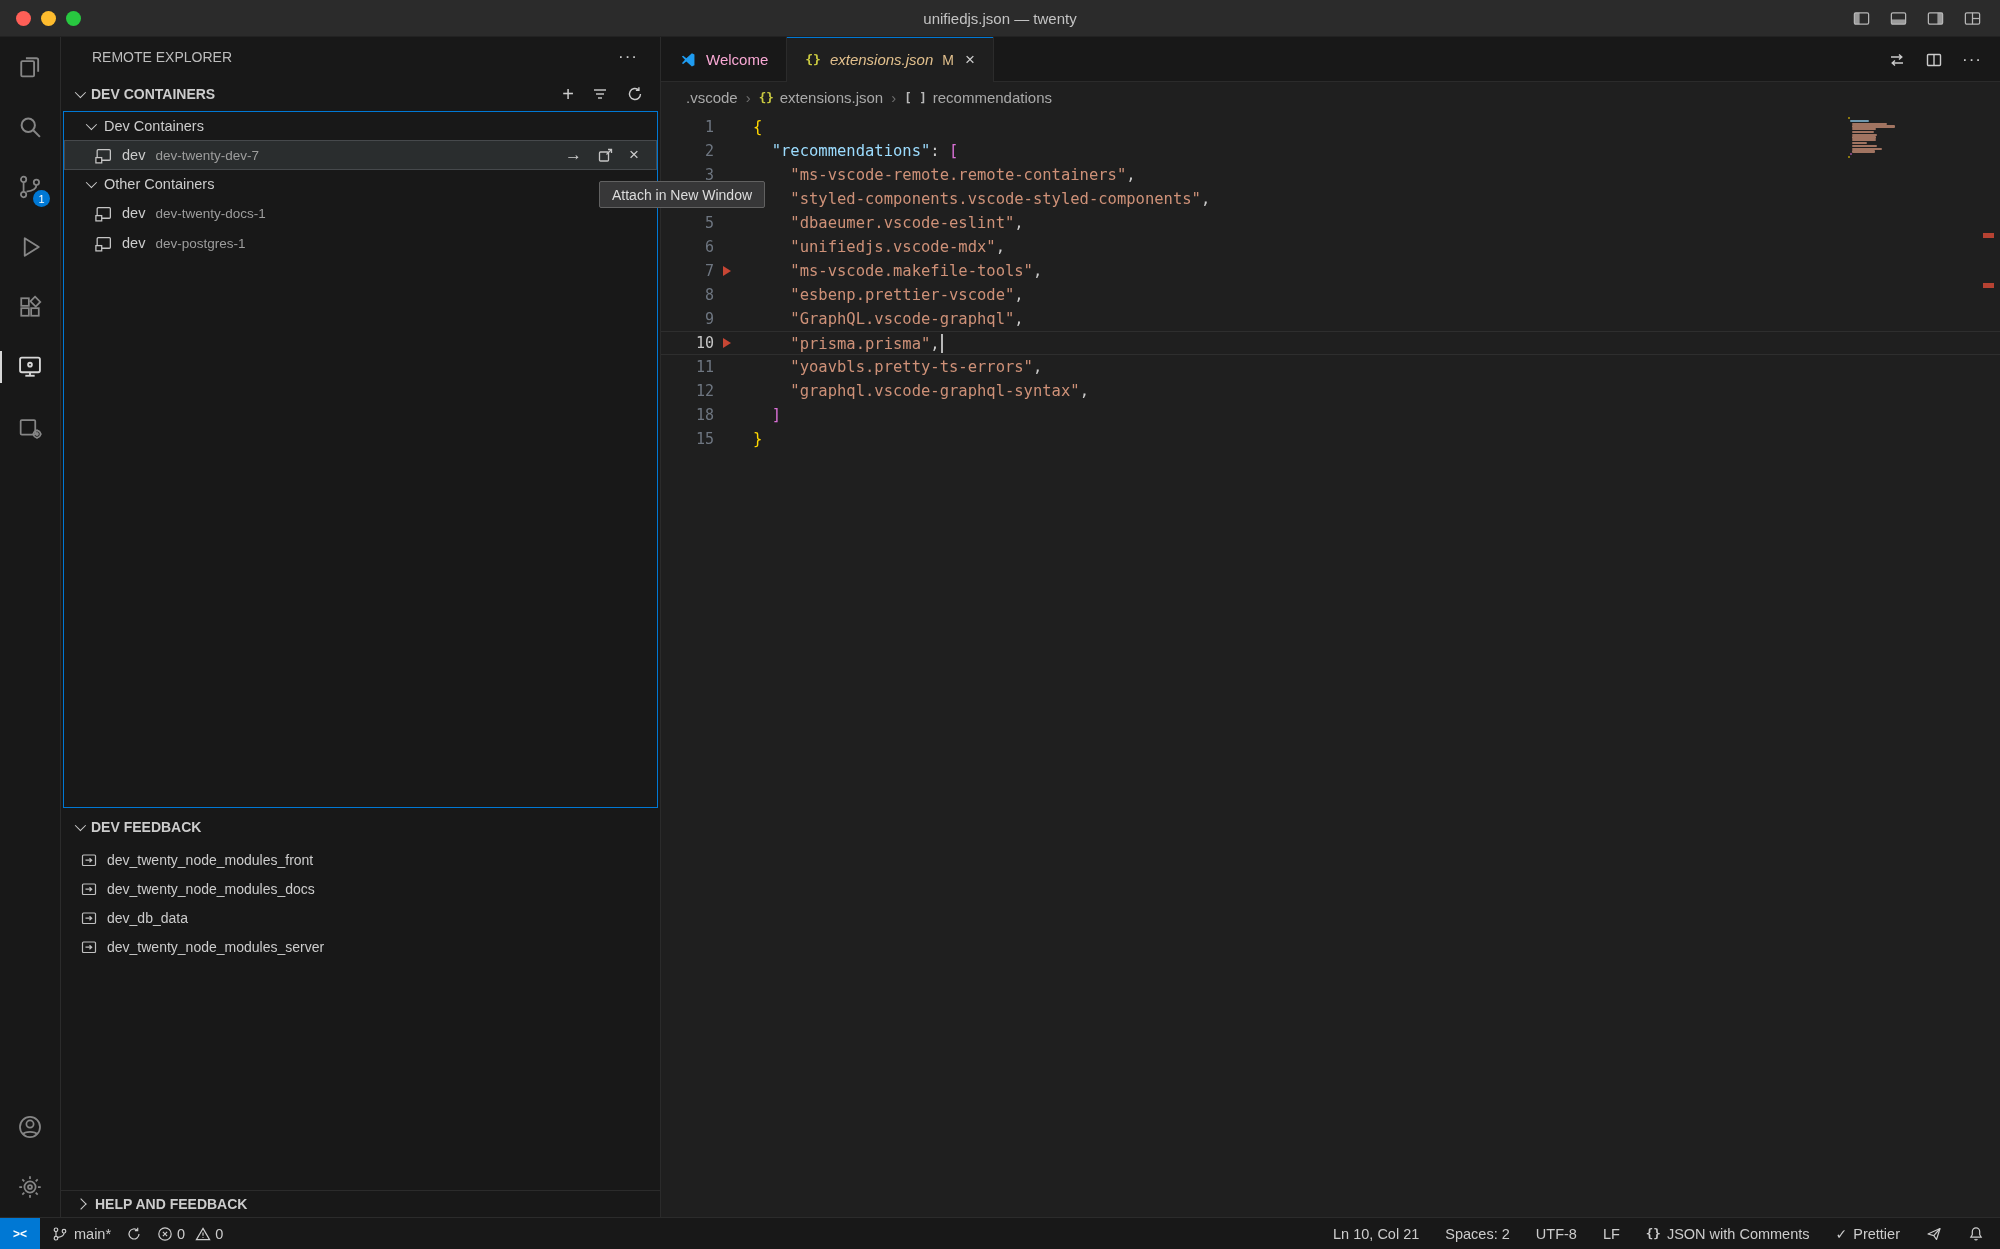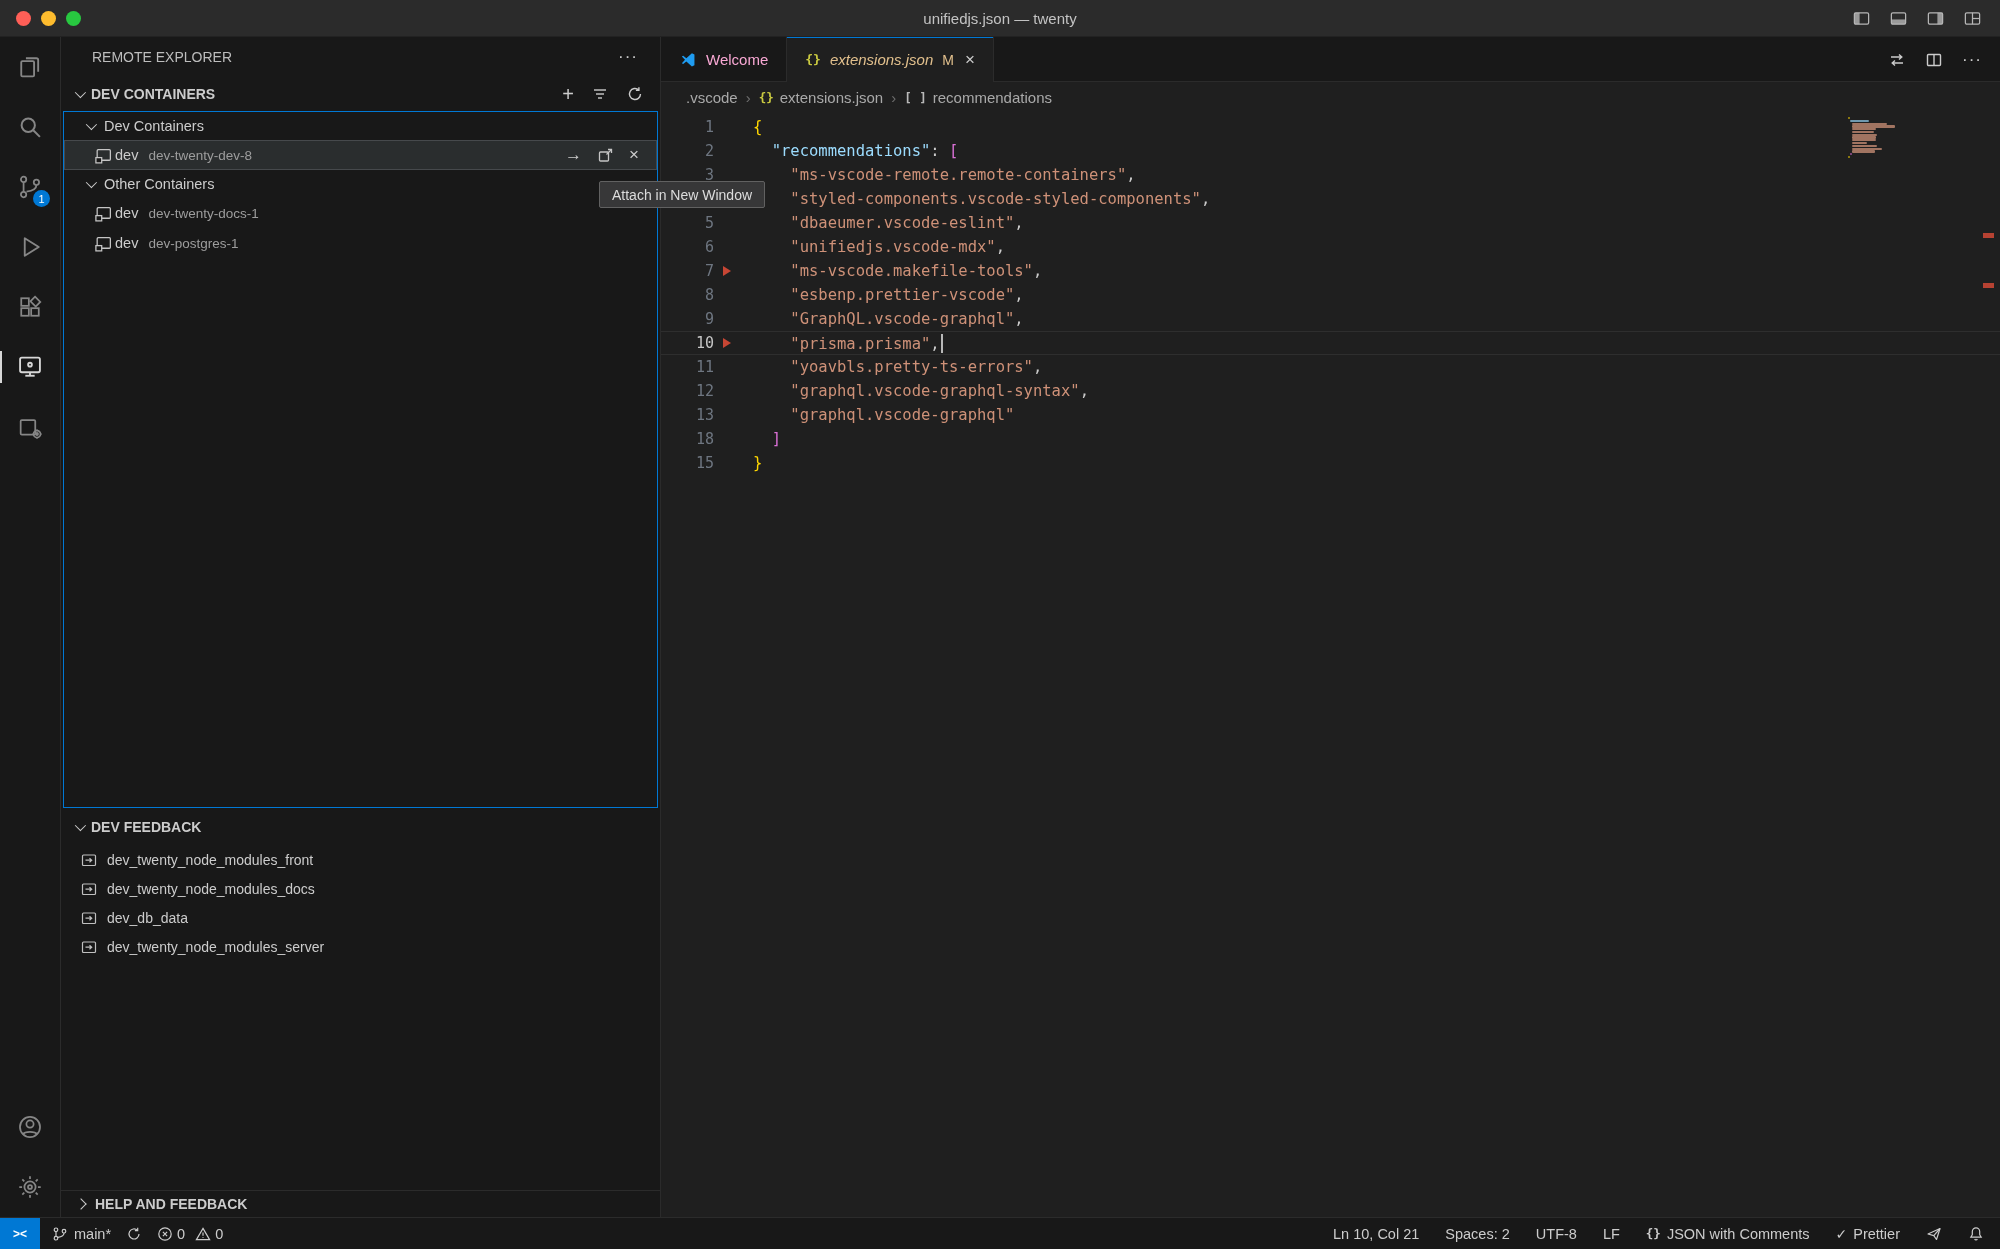--- a/index.html
+++ b/index.html
@@ -42,21 +42,21 @@
   .chev { width:8px; height:8px; border-right:1.6px solid #cccccc; border-bottom:1.6px solid #cccccc; display:inline-block; flex:none; }
   .chev.down { transform:rotate(45deg) translateY(-2px); }
   .chev.right { transform:rotate(-45deg); }
 
   .tree-focus { height:697px; margin:0 2px; border:1px solid #0078d4; flex:none; overflow:hidden; }
   .tree-group { height:28px; display:flex; align-items:center; padding-left:22px; font-size:14.5px; color:#cccccc; }
   .tree-group .chev { margin-right:10px; }
   .tree-row { height:30px; display:flex; align-items:center; padding-left:30px; font-size:14.5px; color:#cccccc; cursor:pointer; }
   .tree-row.selected { background:#2a2d2e; box-shadow:inset 0 0 0 1px #46494c; }
   .tree-row svg { width:19px; height:19px; color:#c5c5c5; flex:none; }
-  .row-name { margin-left:2px; }
+  .row-name { margin-left:9px; }
   .row-desc { margin-left:10px; font-size:13.5px; color:#9d9d9d; white-space:nowrap; }
   .row-actions { margin-left:auto; display:flex; align-items:center; gap:15px; margin-right:18px; color:#cccccc; }
   .row-actions .act { display:flex; align-items:center; cursor:pointer; }
   .row-actions svg { width:17px; height:17px; }
   .arrow-glyph { font-size:17px; }
   .x-glyph { font-size:17px; }
 
   .dv-header { height:37px; }
   .vol-row { height:29px; display:flex; align-items:center; padding-left:19px; font-size:14px; color:#cccccc; cursor:pointer; }
   .vol-row svg { width:18px; height:18px; color:#c0c0c0; flex:none; margin-right:9px; }
@@ -256,21 +256,21 @@
         <div class="tree-group">
           <span class="chev down"></span>
           <span>Dev Containers</span>
         </div>
         <div class="tree-row selected">
           <svg viewBox="0 0 18 18" fill="none" stroke="currentColor" stroke-width="1.2">
               <rect x="3" y="3.5" width="12.5" height="10" rx="1"></rect>
               <rect x="1.8" y="11" width="5.5" height="5" fill="#181818"></rect>
             </svg>
           <span class="row-name">dev</span>
-          <span class="row-desc">dev-twenty-dev-8</span>
+          <span class="row-desc">dev-twenty-dev-7</span>
           <span class="row-actions">
             <span class="act arrow-glyph">→</span>
             <span class="act">
               <svg viewBox="0 0 17 17" fill="none" stroke="currentColor" stroke-width="1.3">
                   <rect x="2.5" y="5" width="9" height="9" rx="1"></rect>
                   <path d="M11 2.5 H14.5 V6"></path>
                   <path d="M14.5 2.5 L9.5 7.5"></path>
                 </svg>
             </span>
             <span class="act x-glyph">×</span>
@@ -432,25 +432,20 @@
             </div>
             <div class="cline">
               <span class="lnum">11</span>
               <span class="glyph"></span>
               <span class="ctext"><span class="tk-pln">    </span><span class="tk-str">"yoavbls.pretty-ts-errors"</span><span class="tk-pln">,</span></span>
             </div>
             <div class="cline">
               <span class="lnum">12</span>
               <span class="glyph"></span>
               <span class="ctext"><span class="tk-pln">    </span><span class="tk-str">"graphql.vscode-graphql-syntax"</span><span class="tk-pln">,</span></span>
-            </div>
-            <div class="cline">
-              <span class="lnum">13</span>
-              <span class="glyph"></span>
-              <span class="ctext"><span class="tk-pln">    </span><span class="tk-str">"graphql.vscode-graphql"</span></span>
             </div>
             <div class="cline">
               <span class="lnum">18</span>
               <span class="glyph"></span>
               <span class="ctext"><span class="tk-pln">  </span><span class="tk-b2">]</span></span>
             </div>
             <div class="cline">
               <span class="lnum">15</span>
               <span class="glyph"></span>
               <span class="ctext"><span class="tk-b1">}</span></span>

